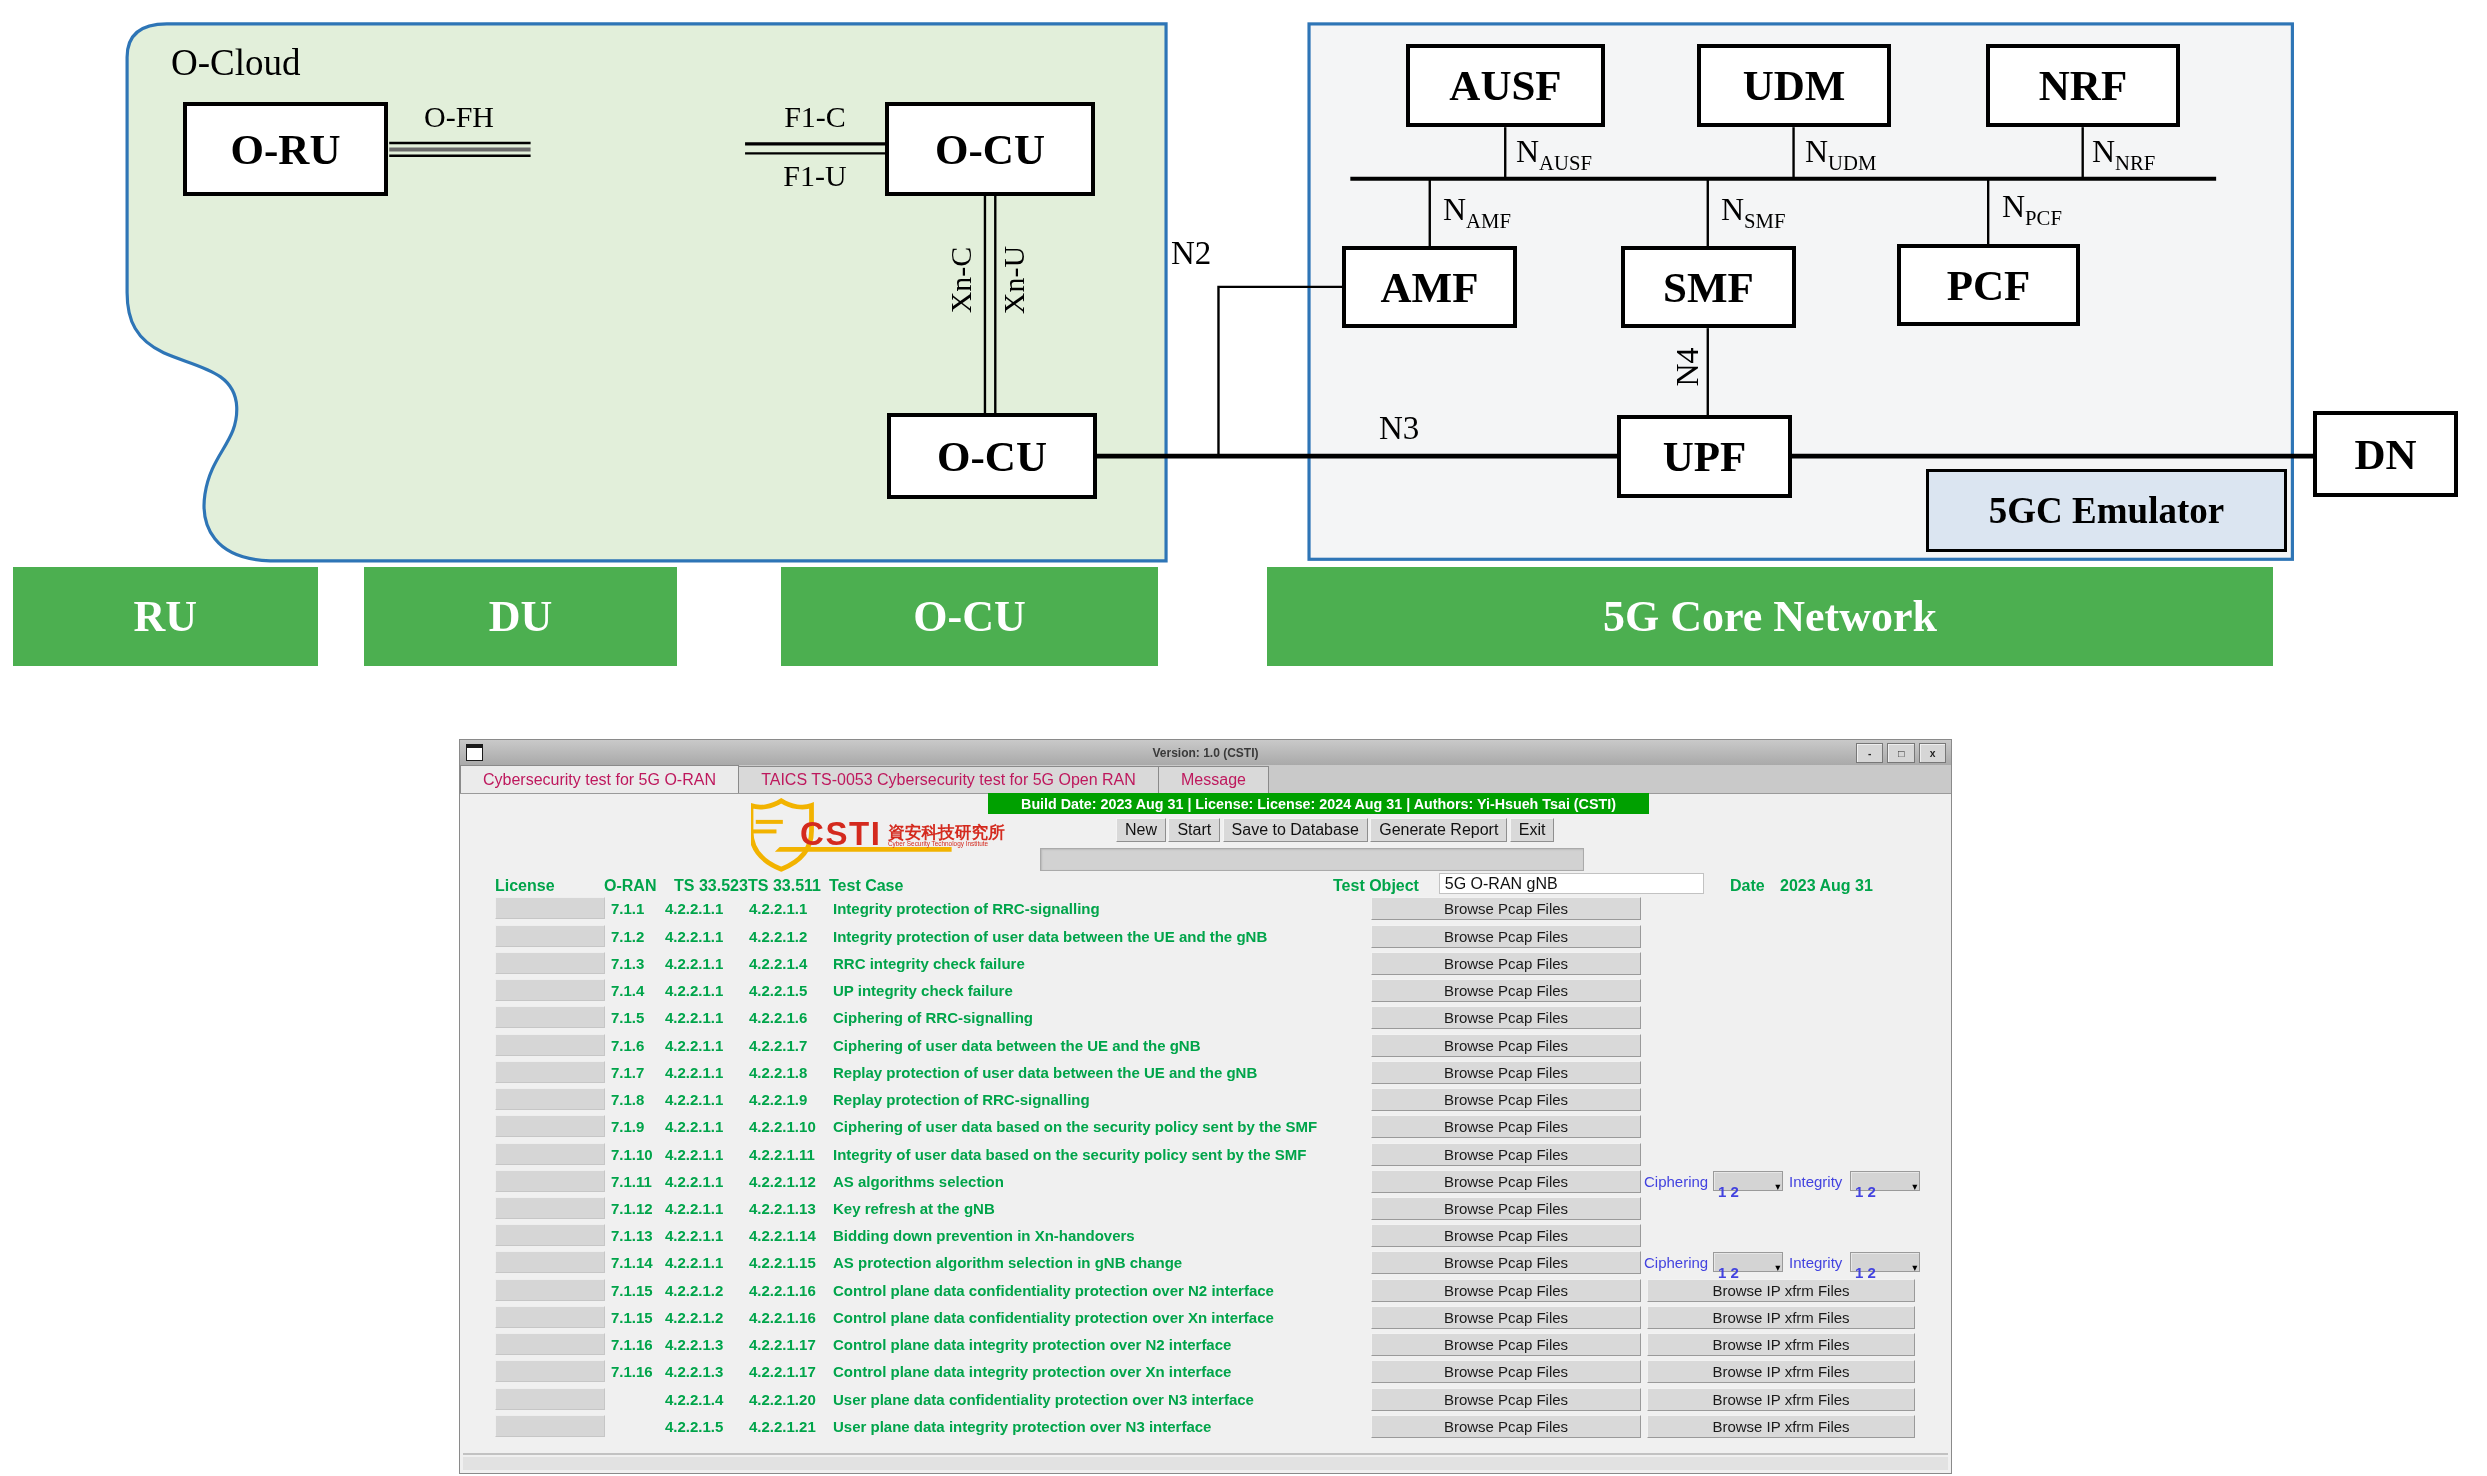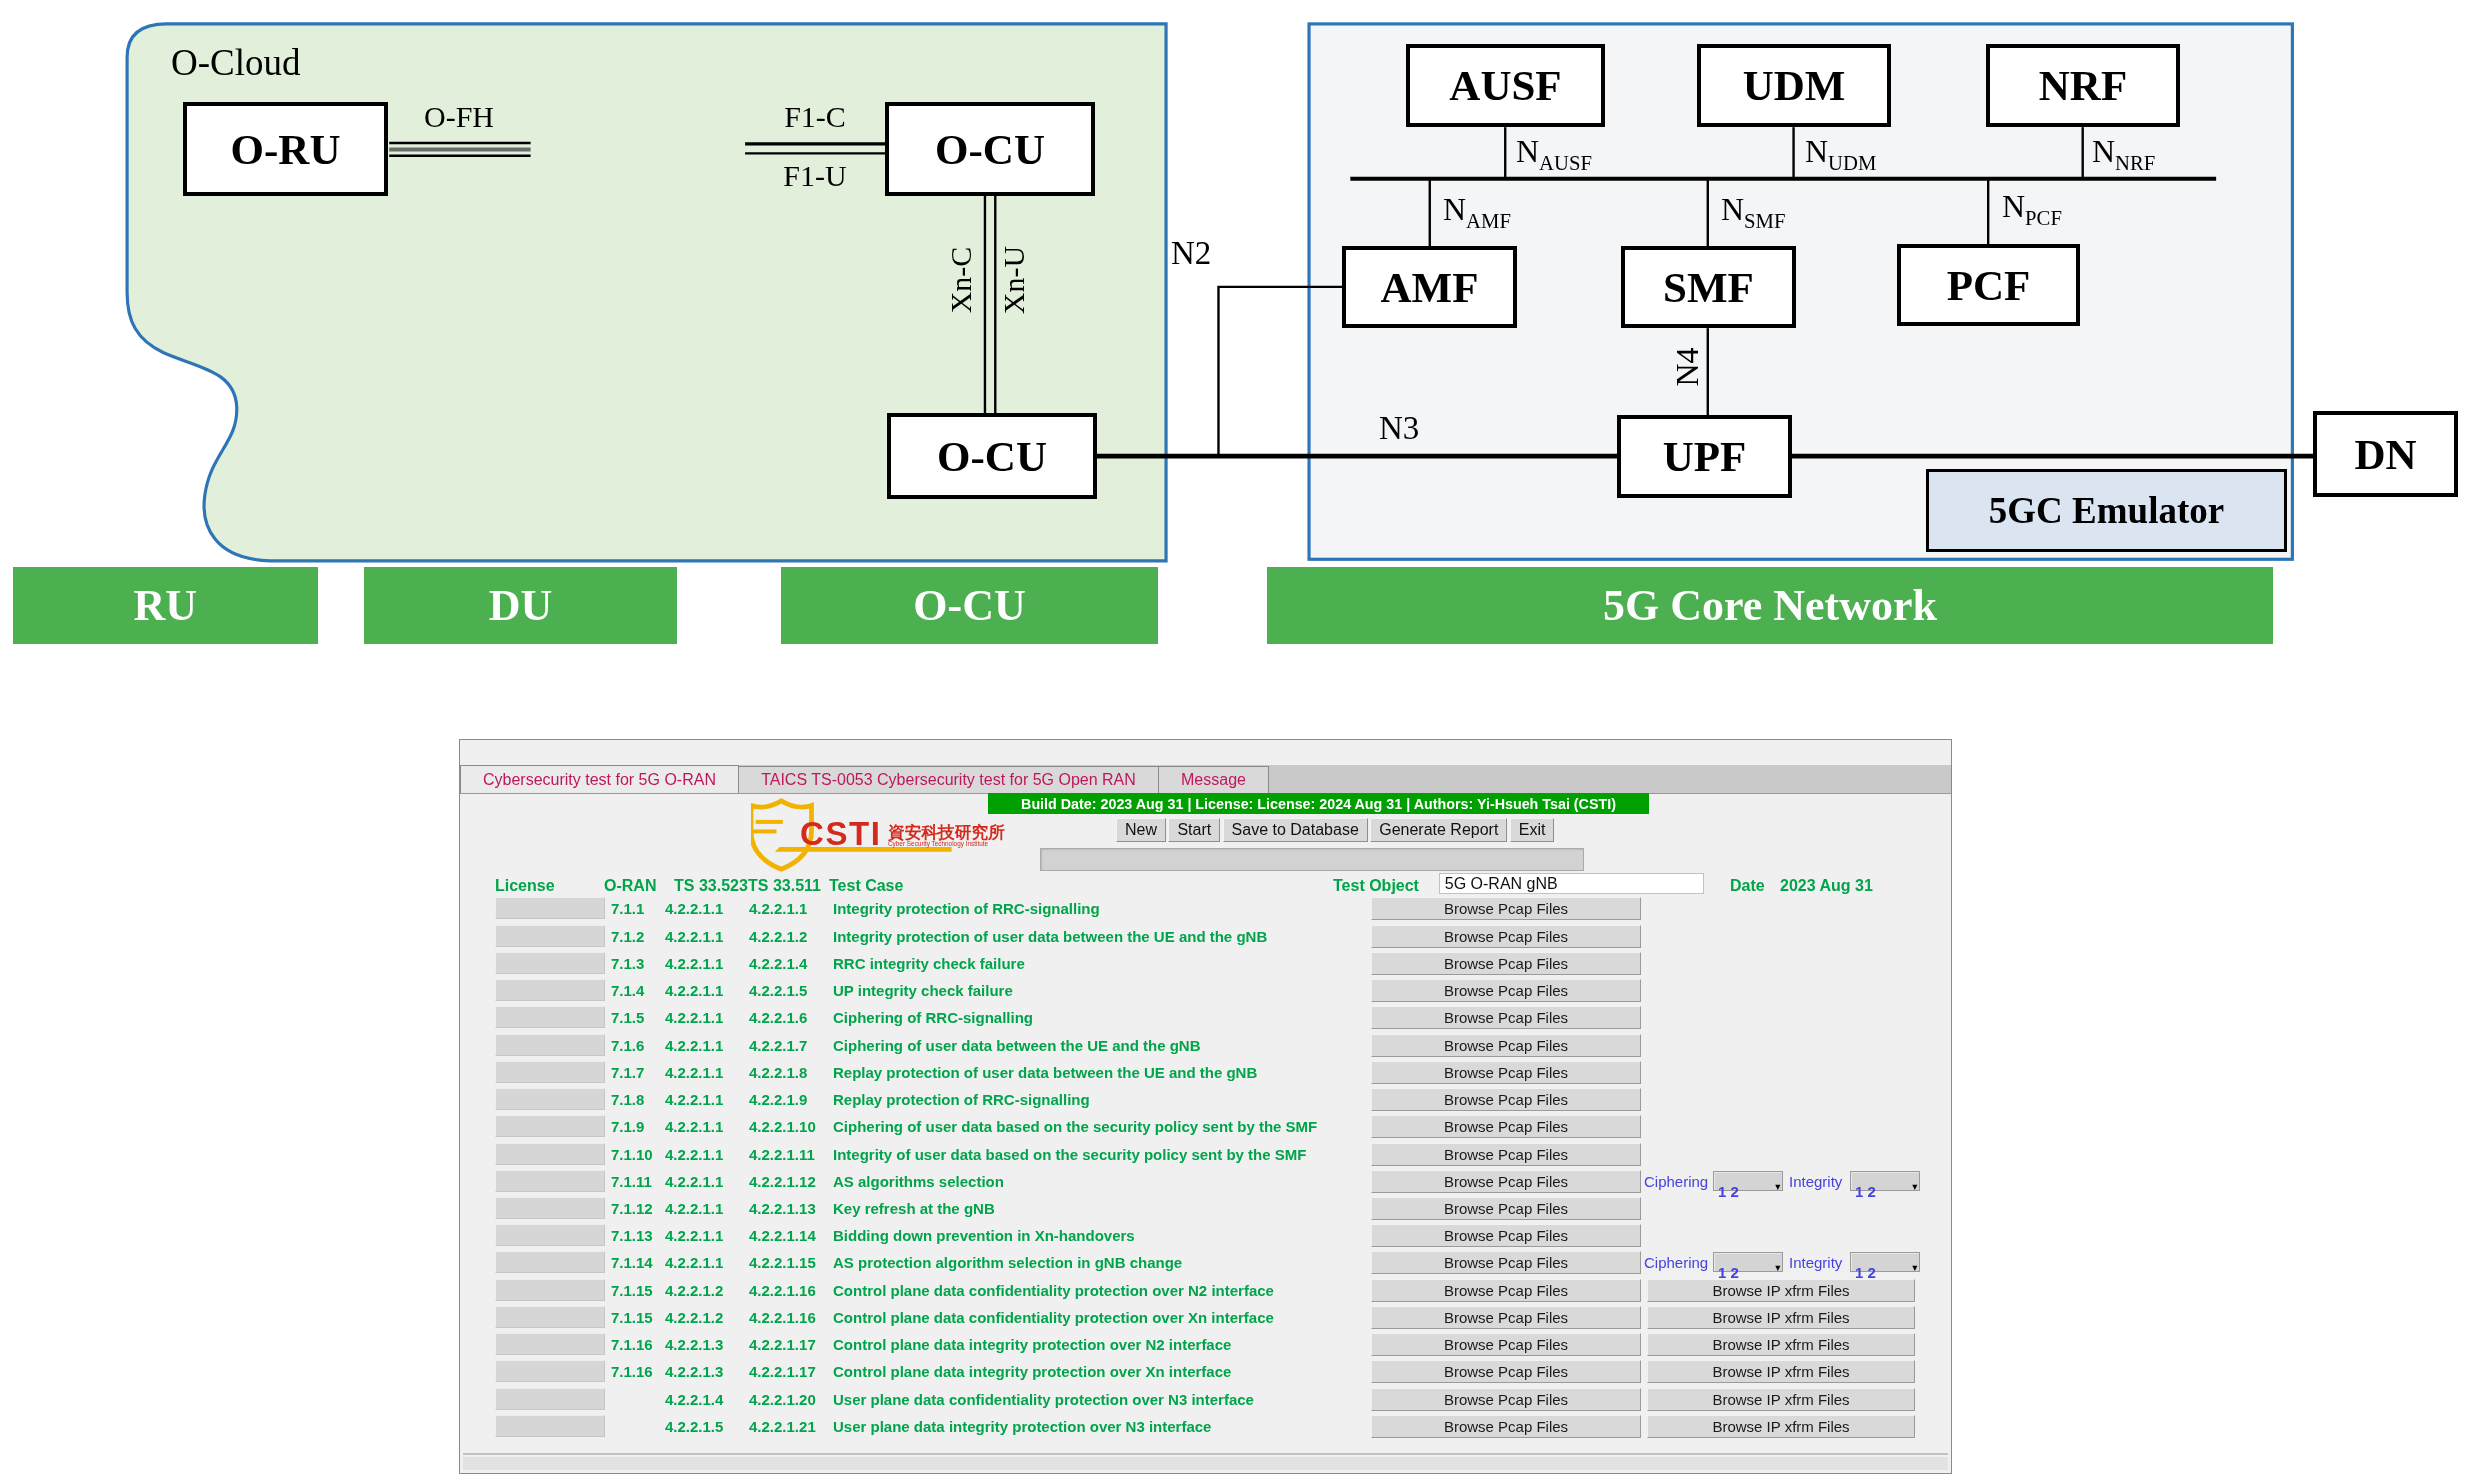--- a/index.html
+++ b/index.html
@@ -12,21 +12,21 @@
         display:flex;align-items:center;justify-content:center;
         font:bold 43px "Liberation Serif",serif;color:#000;white-space:nowrap;}
   .dbox.core{border-width:4px;}
   .dbox.emulator{background:#DBE5F1;border-width:3.2px;font-weight:600;font-size:37px;}
   .region-label{position:absolute;font:37px "Liberation Serif",serif;color:#000;}
   .edge-label{position:absolute;font:30px "Liberation Serif",serif;color:#000;white-space:nowrap;}
   .edge-label.ctr{transform:translateX(-50%);}
   .edge-label.rot{transform:translate(-50%,-50%) rotate(-90deg);}
   .nlbl{position:absolute;font:32px "Liberation Serif",serif;color:#000;white-space:nowrap;}
   .nlbl sub{font-size:20.7px;vertical-align:-8px;}
-  .bar{position:absolute;top:567px;height:77px;background:#4CAF50;
+  .bar{position:absolute;top:567px;height:99px;background:#4CAF50;
        display:flex;align-items:center;justify-content:center;
        font:bold 44px "Liberation Serif",serif;color:#fff;}
 
   
   .window{position:absolute;left:459px;top:739px;width:1493px;height:735px;
           background:#f0f0f0;border:1.6px solid #8a8a8a;box-sizing:border-box;
           font-family:"Liberation Sans",sans-serif;}
   .titlebar{position:absolute;left:0;top:0;right:0;height:25.4px;
             background:linear-gradient(#c9c9c9,#a9a9a9);border-bottom:0.8px solid #8a8a8a;
             display:flex;align-items:center;}
@@ -156,20 +156,29 @@
     <span class="nlbl" style="left:2002px;top:188px;"><span>N</span><sub>PCF</sub></span>
 
     <div class="bar" style="left:12.7px;width:305px;">RU</div>
     <div class="bar" style="left:364px;width:313px;">DU</div>
     <div class="bar" style="left:781px;width:377px;">O-CU</div>
     <div class="bar" style="left:1267px;width:1006px;">5G Core Network</div>
   </div>
 
   <div class="window">
 
+    <div class="titlebar">
+      <div class="win-icon"></div>
+      <div class="title">Version: 1.0 (CSTI)</div>
+      <div class="win-controls">
+        <div class="win-btn">-</div>
+        <div class="win-btn">□</div>
+        <div class="win-btn">x</div>
+      </div>
+    </div>
 
     <div class="tabs">
       <div class="tab active">Cybersecurity test for 5G O-RAN</div>
       <div class="tab">TAICS TS-0053 Cybersecurity test for 5G Open RAN</div>
       <div class="tab">Message</div>
     </div>
 
     <div class="banner">Build Date: 2023 Aug 31 | License: License: 2024 Aug 31 | Authors: Yi-Hsueh Tsai (CSTI)</div>
 
     <div class="logo">

